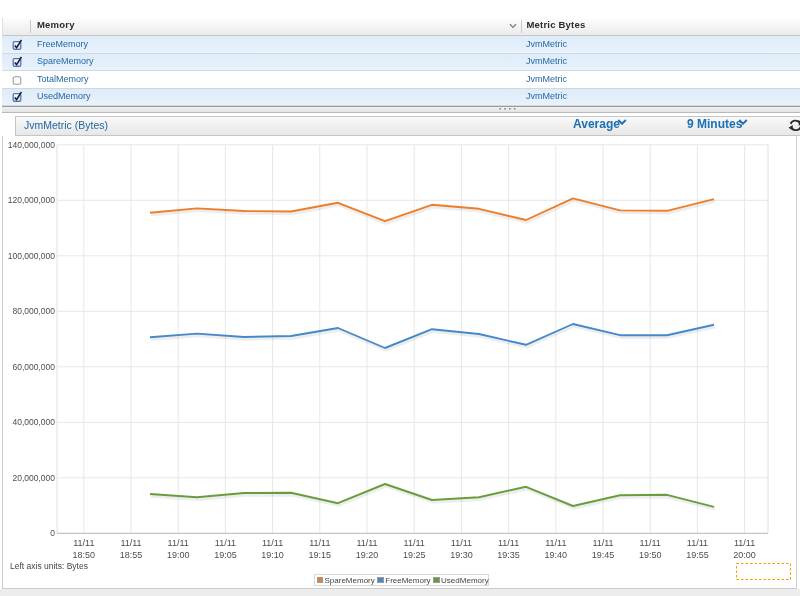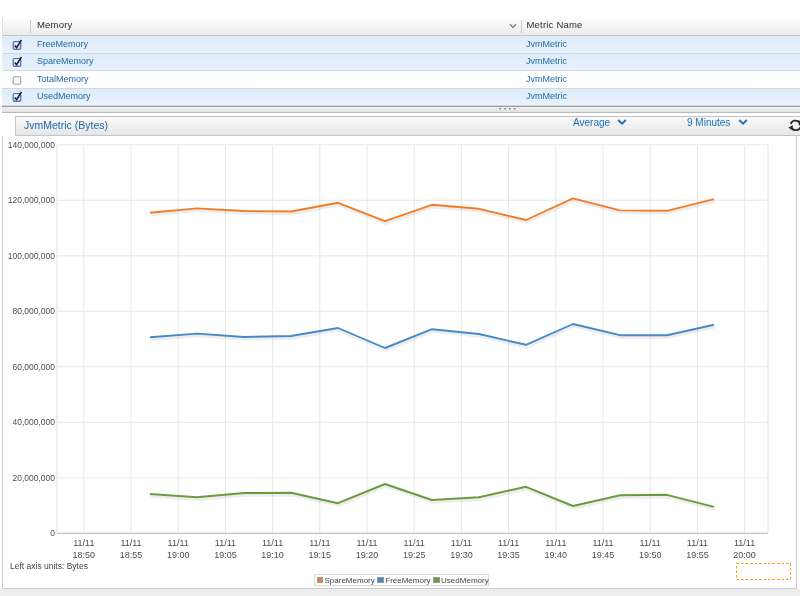--- a/index.html
+++ b/index.html
@@ -14,21 +14,21 @@
 }
 #titlebar .t { position:absolute; left:7.5px; top:2.5px; font-size:10px; font-weight:bold; color:#2b2b2b; }
 
 
 #thead {
   position:absolute; left:2px; top:18px; width:798px; height:18px;
   background:linear-gradient(#fdfdfd, #ebebeb);
   border-bottom:1px solid #c6c6c6; border-left:1px solid #e0e0e0;
 }
 #thead .sep { position:absolute; top:2px; bottom:2px; width:1px; background:#c9c9c9; }
-#thead .h { position:absolute; top:1.2px; font-size:9.5px; font-weight:normal; color:#2b2b2b; letter-spacing:0.2px; }
+#thead .h { position:absolute; top:1.2px; font-size:9.5px; font-weight:bold; color:#2b2b2b; letter-spacing:0.2px; }
 
 
 .row { position:absolute; left:2px; width:798px; height:17.5px; }
 .row.sel { background:linear-gradient(#deecf9, #e7f1fb 80%, #edf5fc); }
 .row .bb { position:absolute; left:0; bottom:0; width:100%; height:1px; background:#cfd9e2; }
 .row a { position:absolute; top:2.8px; font-size:9px; color:#2268a8; text-decoration:none; }
 .cbox { position:absolute; left:10px; top:2.9px; width:12px; height:12px; }
 
 
 #splitter {
@@ -38,21 +38,21 @@
 }
 
 
 #chead {
   position:absolute; left:2px; top:116px; width:794.5px; height:20px;
   background:linear-gradient(#f9f9f9, #e7e7e7);
   border:1px solid #c5c5c5;
   margin-left:13px;
 }
 #chead .title { position:absolute; left:8px; top:1.5px; font-size:10.5px; color:#1d66a5; }
-#chead .dd { position:absolute; top:-0.3px; font-size:10px; font-weight:normal; color:#1b6fb5; }
+#chead .dd { position:absolute; top:-0.3px; font-size:12px; font-weight:bold; color:#1b6fb5; }
 
 
 #cbody {
   position:absolute; left:2px; top:136px; width:794.5px; height:453px;
   background:#fff; border-left:1px solid #ccc; border-right:1px solid #ccc; border-bottom:1px solid #ccc;
 }
 #below { position:absolute; left:0; top:589px; width:800px; height:7px; background:#ededed; }
 
 #units { position:absolute; left:10px; top:561px; font-size:8.5px; color:#444;text-align:right; }
 
@@ -153,21 +153,21 @@
       <text x="697.4" y="546"><tspan x="697.4" dy="0">11/11</tspan><tspan x="697.4" dy="11.5">19:55</tspan></text>
       <text x="744.6" y="546"><tspan x="744.6" dy="0">11/11</tspan><tspan x="744.6" dy="11.5">20:00</tspan></text>
     </g>
   </svg>
 
 
   <div id="thead">
     <div class="sep" style="left:27px"></div>
     <div class="sep" style="left:518px"></div>
     <div class="h" style="left:34px">Memory</div>
-    <div class="h" style="left:523.5px">Metric Name</div>
+    <div class="h" style="left:523.5px">Metric Bytes</div>
     <svg width="8" height="6" style="left:506px; top:4.5px;" viewBox="0 0 8 6">
       <path d="M1,1.2 L4,4.4 L7,1.2" fill="none" stroke="#7d7d7d" stroke-width="1.3"></path>
     </svg>
   </div>
 
   <div class="row sel" style="top:36px">
     <svg class="cbox" width="12" height="12" viewBox="0 0 12 12" style="overflow:visible">
       <rect x="1.2" y="2.7" width="7.6" height="7.6" rx="1.4" fill="url(#cbg)" stroke="#5e6cae" stroke-width="1.25"></rect>
       <path d="M2.8,6.4 L4.6,8.7 L9.4,1.0" fill="none" stroke="#14273b" stroke-width="1.6"></path>
     </svg>

